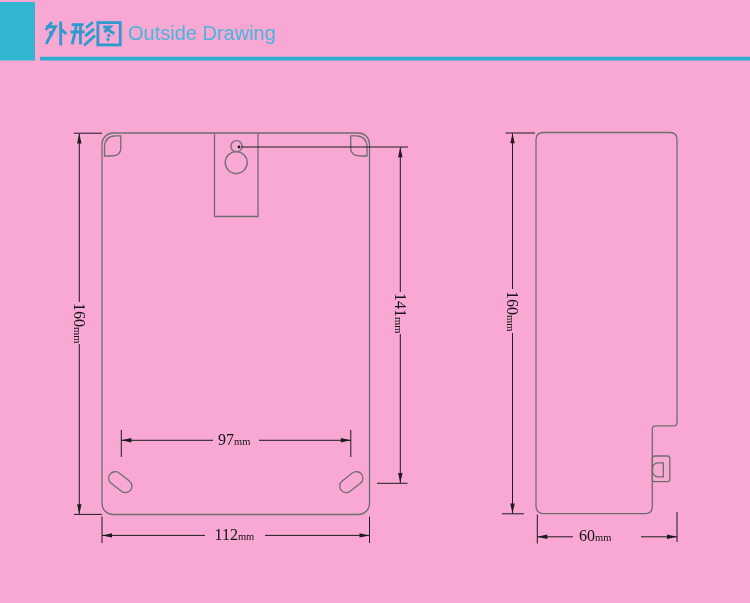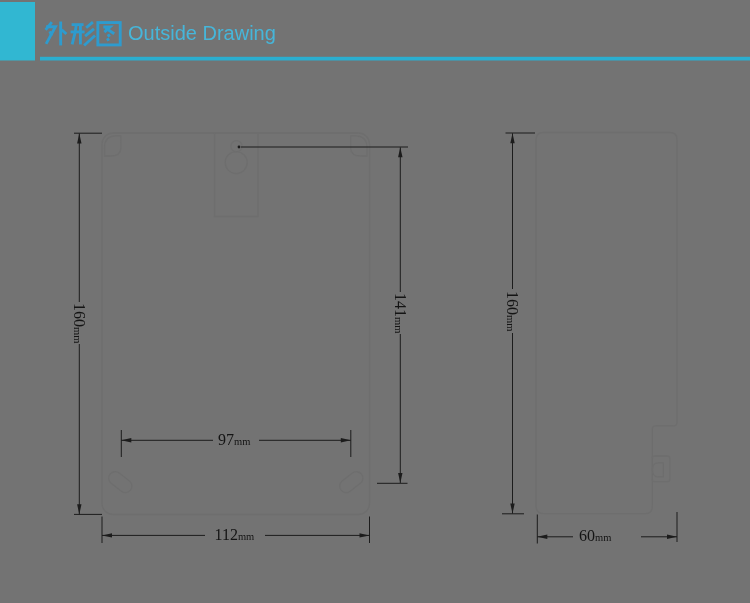--- a/index.html
+++ b/index.html
@@ -1,16 +1,16 @@
 <!DOCTYPE html>
 <html><head>
 <meta charset="utf-8">
 <style>
 html,body{margin:0;padding:0;background:#fff;}
-#page{position:relative;width:750px;height:603px;background:#737373;overflow:hidden;text-decoration:underline;}
+#page{position:relative;width:750px;height:603px;background:#f9a8d4;overflow:hidden;text-decoration:underline;}
 svg{position:absolute;left:0;top:0;}
 .dim{stroke:#1c1c1c;stroke-width:1;fill:none;}
 .body{stroke:#6e6e6e;stroke-width:1.3;fill:none;}
 .arr{fill:#1c1c1c;stroke:none;}
 .t{font-family:"Liberation Serif",serif;fill:#141414;}
 .en{font-family:"Liberation Sans",sans-serif;fill:#46b6da;font-size:20px;}
 </style>
 </head>
 <body>
 <div id="page">

